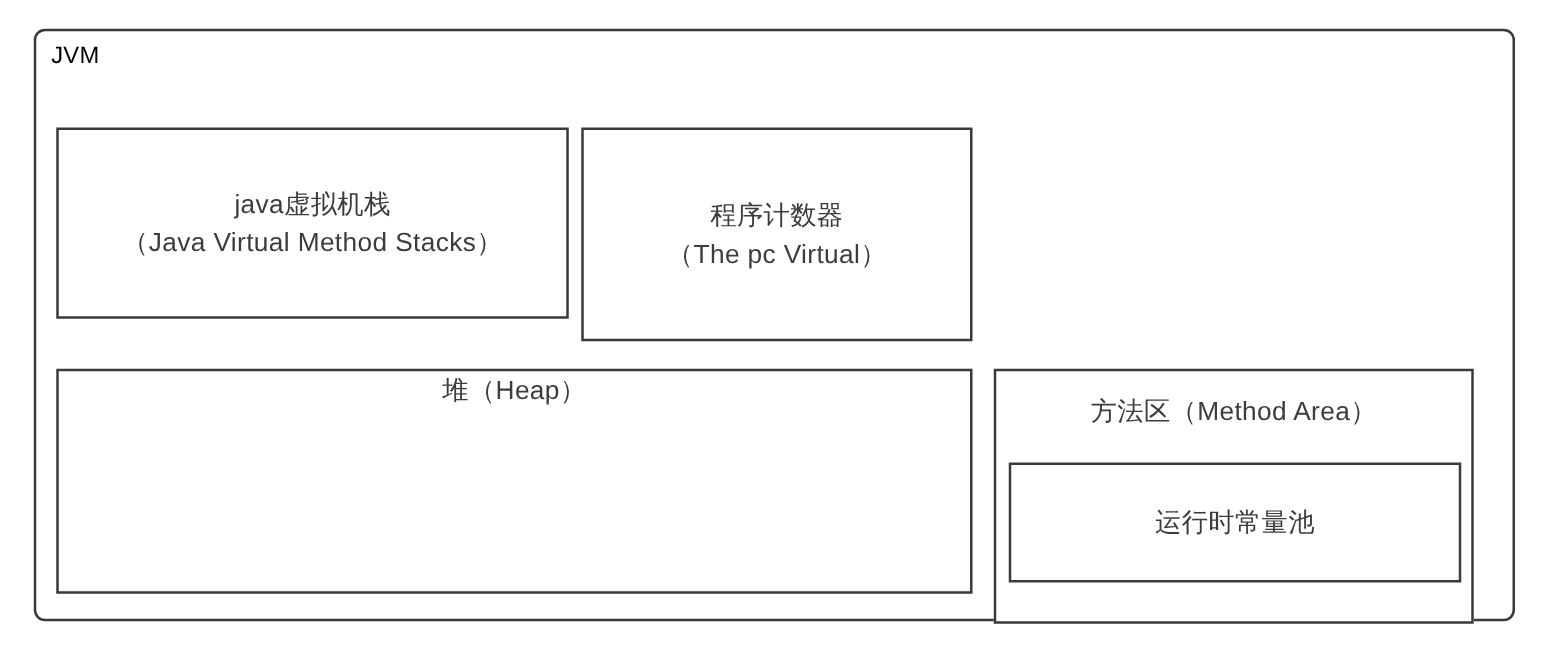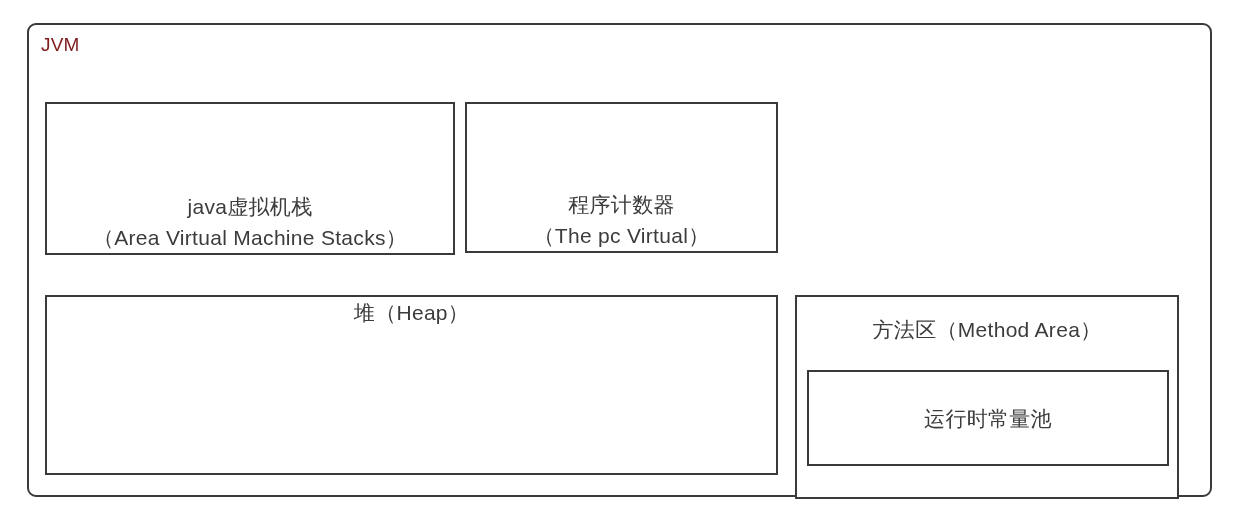--- a/index.html
+++ b/index.html
@@ -28,35 +28,35 @@
     border-radius: 9px;
     background: #ffffff;
   }
 
   #jvm-title {
     position: absolute;
     left: 12px;
     top: 9px;
     font-size: 19px;
     line-height: 22px;
-    color: #7f1d1d;
+    color: #000000;
     letter-spacing: 0.2px;
     white-space: nowrap;
   }
 
   
   .region {
     position: absolute;
     box-sizing: border-box;
     border: 2px solid #3a3a3a;
     background: #ffffff;
     display: flex;
     flex-direction: column;
     align-items: center;
-    justify-content: flex-end;
+    justify-content: center;
     text-align: center;
   }
 
   .region .line {
     font-size: 21px;
     line-height: 31px;
     color: #3c3c3c;
     white-space: nowrap;
     letter-spacing: 0.3px;
   }
@@ -65,21 +65,21 @@
   #box-jvm-stacks {
     left: 16px;
     top: 77px;
     width: 410px;
     height: 153px;
   }
   #box-pc-register {
     left: 436px;
     top: 77px;
     width: 313px;
-    height: 151px;
+    height: 171px;
   }
   #box-native-stacks {
     left: 766px;
     top: 77px;
     width: 384px;
     height: 153px;
   }
 
   
   #box-heap {
@@ -122,21 +122,21 @@
 </style>
 </head>
 <body>
 
 <div id="jvm-frame">
 
   <div id="jvm-title">JVM</div>
 
   <div class="region" id="box-jvm-stacks">
     <div class="line">java虚拟机栈</div>
-    <div class="line">（Area Virtual Machine Stacks）</div>
+    <div class="line">（Java Virtual Method Stacks）</div>
   </div>
 
   <div class="region" id="box-pc-register">
     <div class="line">程序计数器</div>
     <div class="line">（The pc Virtual）</div>
   </div>
 
 
   <div class="region" id="box-heap">
     <div class="line">堆（Heap）</div>

